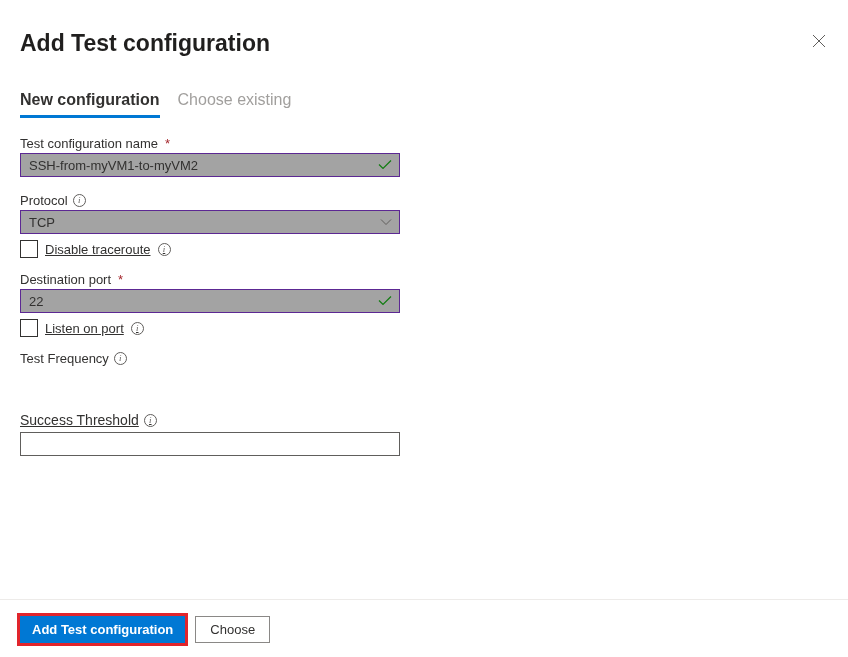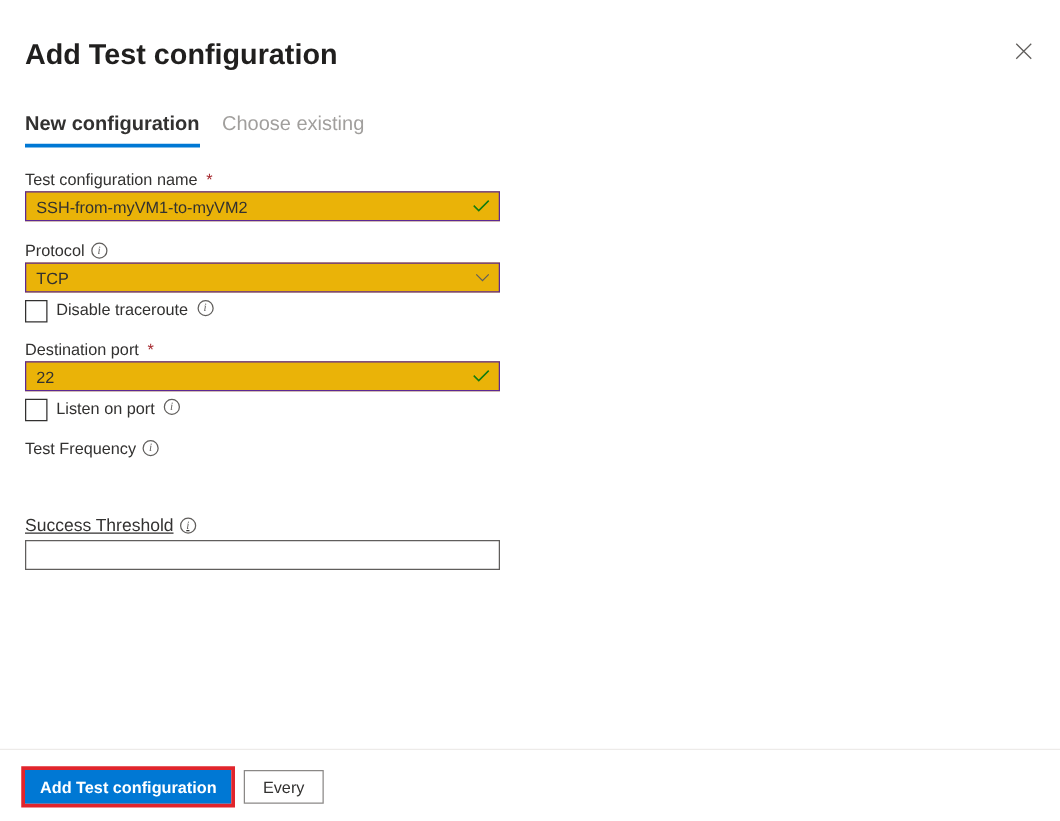--- a/index.html
+++ b/index.html
@@ -68,21 +68,21 @@
     color: #605e5c;
     font-style: italic;
     font-family: Georgia, serif;
   }
   .text-input, .select-input {
     width: 380px; height: 24px;
     border: 1px solid #5c2893;
     padding: 2px 28px 2px 8px;
     font-size: 13px;
     color: #323130;
-    background: #eab308;
+    background: #a3a3a3;
     position: relative;
   }
   .select-plain {
     width: 380px; height: 24px;
     border: 1px solid #605e5c;
     padding: 2px 28px 2px 8px;
     font-size: 13px;
     color: #323130;
     background: #fff;
   }
@@ -91,23 +91,24 @@
     position: absolute;
     right: 8px; top: 50%;
     transform: translateY(-50%);
     pointer-events: none;
   }
   .green-check { color: #107c10; }
   .chevron { color: #605e5c; }
 
   .field-group { margin-bottom: 13px; }
   .checkbox-row {
-    display: flex; align-items: flex-start; gap: 7px;
+    display: flex; align-items: center; gap: 7px;
     margin-top: 6px;
     margin-bottom: 14px;
+    text-decoration: underline;
   }
   .chk {
     width: 18px; height: 18px;
     border: 1px solid #323130;
     background: #fff;
     cursor: pointer;
   }
 
   .section-head {
     font-size: 14px;
@@ -247,16 +248,16 @@
     <div class="two-col">
       <div class="col">
         <input type="text" class="plain-input" value="" style="">
       </div>
     </div>
 
   </div>
 
   <div class="footer">
     <button class="btn-primary">Add Test configuration</button>
-    <button class="btn-secondary">Every</button>
+    <button class="btn-secondary">Choose</button>
   </div>
 
 </div>
 
 </body></html>

